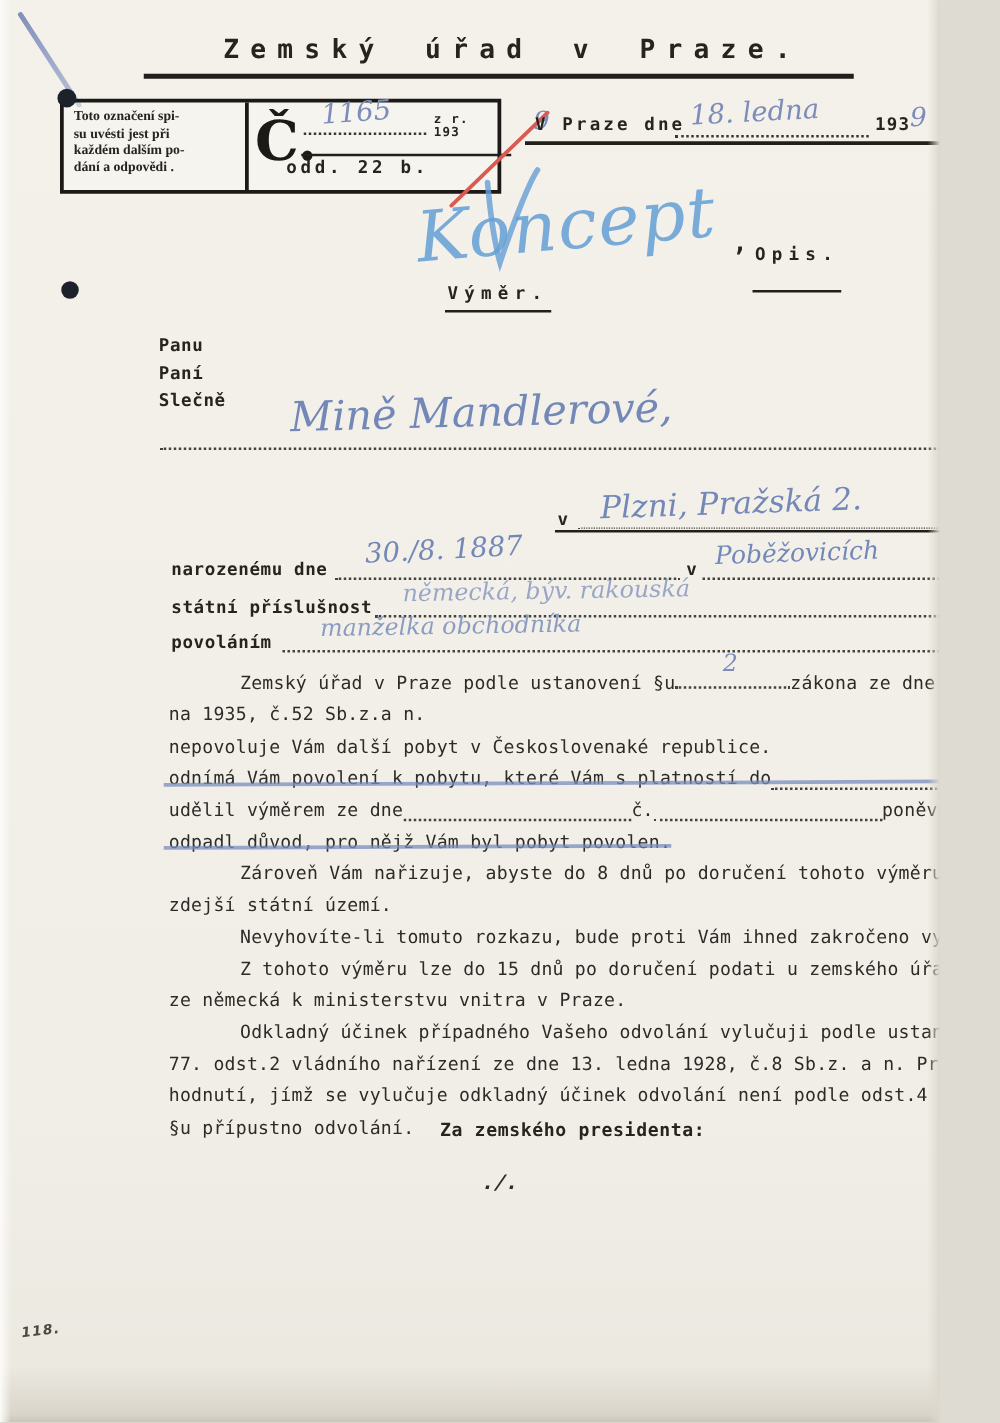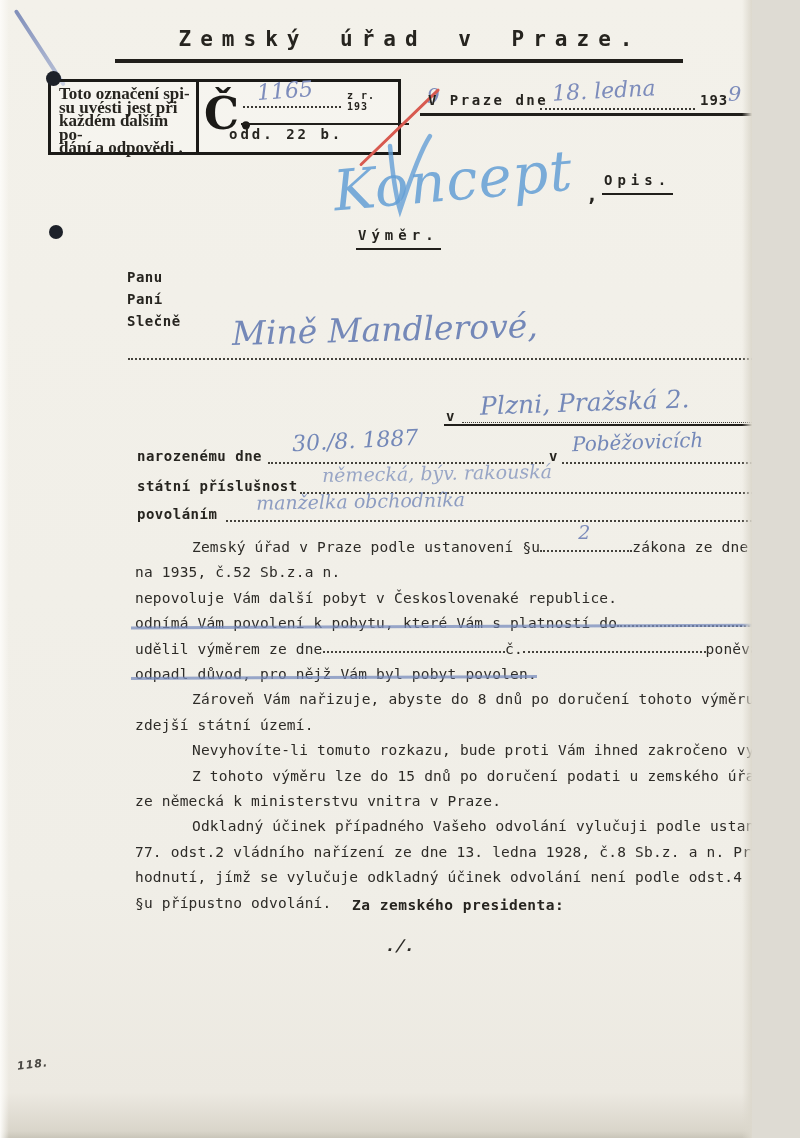--- a/index.html
+++ b/index.html
@@ -23,21 +23,21 @@
   .hole{border-radius:50%;background:#1d2129;z-index:6;}
 
   
   .corner-stroke{left:17px;top:9px;width:90px;height:4px;border-radius:3px;
          background:linear-gradient(90deg,rgba(90,110,170,.75),rgba(120,140,195,.45));
          transform:rotate(57deg);transform-origin:left top;}
 
   
   .stamp-box{left:48px;top:79px;width:347px;height:70px;border:3px solid #1b1a17;display:flex;background:rgba(255,255,255,.25);}
   .stamp-note{width:131px;border-right:3px solid #1b1a17;padding:5px 6px 0 8px;
-         font-family:"Liberation Serif",serif;font-weight:bold;font-size:17px;line-height:13.5px;color:#26241f;}
+         font-family:"Liberation Serif",serif;font-weight:bold;font-size:11px;line-height:13.5px;color:#26241f;}
   .stamp-right{position:relative;flex:1;}
   .c-glyph{position:absolute;left:5px;top:2px;font-family:"DejaVu Serif",serif;font-weight:bold;
          font-size:44px;line-height:60px;color:#1b1a17;}
   .stamp-dots{position:absolute;left:44px;top:24px;width:98px;border-bottom:2px dotted #3a3833;}
   .stamp-num{position:absolute;left:58px;top:-4px;font-family:"DejaVu Serif",serif;font-style:italic;
          font-size:22px;color:#7d8cbb;transform:rotate(-4deg);}
   .stamp-year{position:absolute;left:148px;top:8px;font-weight:bold;font-size:10px;letter-spacing:1px;color:#26241f;}
   .stamp-year-w{position:absolute;left:228px;top:2px;font-family:"DejaVu Serif",serif;font-style:italic;
          font-size:20px;color:#7d8cbb;}
   .stamp-rule{position:absolute;left:42px;top:41px;width:168px;height:2px;background:#211f1b;}
@@ -54,22 +54,22 @@
   .dateline-day{left:552px;top:78px;font-family:"DejaVu Serif",serif;font-style:italic;font-size:22px;
          color:#7d8cbb;transform:rotate(-3deg);}
   .dateline-year{left:700px;top:92px;font-weight:bold;font-size:14px;letter-spacing:1px;color:#26241f;}
   .dateline-year-w{left:728px;top:82px;font-family:"DejaVu Serif",serif;font-style:italic;font-size:21px;color:#7d8cbb;}
   .dateline-rule{left:420px;top:113px;width:337px;height:2.5px;background:#211f1b;}
 
   
   .koncept{left:333px;top:148px;font-family:"DejaVu Serif",serif;font-style:italic;font-size:56px;
          color:#649fd6;opacity:.85;transform:rotate(-5deg);letter-spacing:1px;}
   .koncept-comma{left:586px;top:182px;font-weight:bold;font-size:20px;color:#26241f;}
-  .opis{left:602px;top:172px;font-weight:bold;font-size:14px;letter-spacing:5px;color:#26241f;
-         border-bottom:2px solid #211f1b;padding:0 2px 5px 2px;}
+  .opis{left:602px;top:196px;font-weight:bold;font-size:14px;letter-spacing:5px;color:#26241f;
+         border-bottom:2px solid #211f1b;padding:0 2px 20px 2px;}
   .vymer{left:356px;top:227px;font-weight:bold;font-size:14px;letter-spacing:5px;color:#26241f;
          border-bottom:2px solid #211f1b;padding:0 2px 5px 2px;}
 
   
   .salutations{left:127px;top:266px;font-weight:bold;font-size:14px;line-height:22px;color:#26241f;letter-spacing:.5px;}
   .name-dots{left:128px;top:332px;width:648px;height:26px;border-bottom:2px dotted #44423c;}
   .name-hand{left:232px;top:310px;font-family:"DejaVu Serif",serif;font-style:italic;font-size:33px;
          color:#7488b8;transform:rotate(-1.5deg);white-space:nowrap;}
   .place-label{left:446px;top:408px;font-weight:bold;font-size:14px;color:#26241f;}
   .place-dots{left:462px;top:400px;width:314px;height:22px;border-bottom:1.5px dotted #44423c;}
@@ -79,21 +79,21 @@
 
   
   .flabel{font-weight:bold;font-size:14px;color:#26241f;letter-spacing:.5px;}
   .fdots{border-bottom:2px dotted #44423c;height:20px;}
   .fhand{font-family:"DejaVu Serif",serif;font-style:italic;color:#7488b8;white-space:nowrap;}
 
   
   .body-text{left:135px;top:535px;width:642px;font-size:14.5px;line-height:25.4px;color:#2d2b27;letter-spacing:.2px;}
   .bline{position:relative;white-space:nowrap;}
   .indent{padding-left:57px;}
-  .bflex{display:flex;align-items:flex-start;}
+  .bflex{display:flex;align-items:center;}
   .bflex .grow{flex:1;border-bottom:2px dotted #44423c;height:14px;}
   .struck::after{content:"";position:absolute;left:-4px;right:0;top:54%;height:2.5px;
          background:rgba(120,140,190,.75);transform:rotate(-.25deg);}
   .wnum{position:relative;display:inline-block;width:92px;border-bottom:2px dotted #44423c;height:14px;}
   .wnum span{position:absolute;left:38px;top:-16px;font-family:"DejaVu Serif",serif;font-style:italic;
          font-size:19px;color:#7d8cbb;}
 
   
   .closing{left:352px;top:897px;font-weight:bold;font-size:14.5px;letter-spacing:.5px;color:#26241f;}
   .mark{left:386px;top:936px;font-weight:bold;font-size:16px;color:#2d2b27;transform:skewX(-12deg);}

